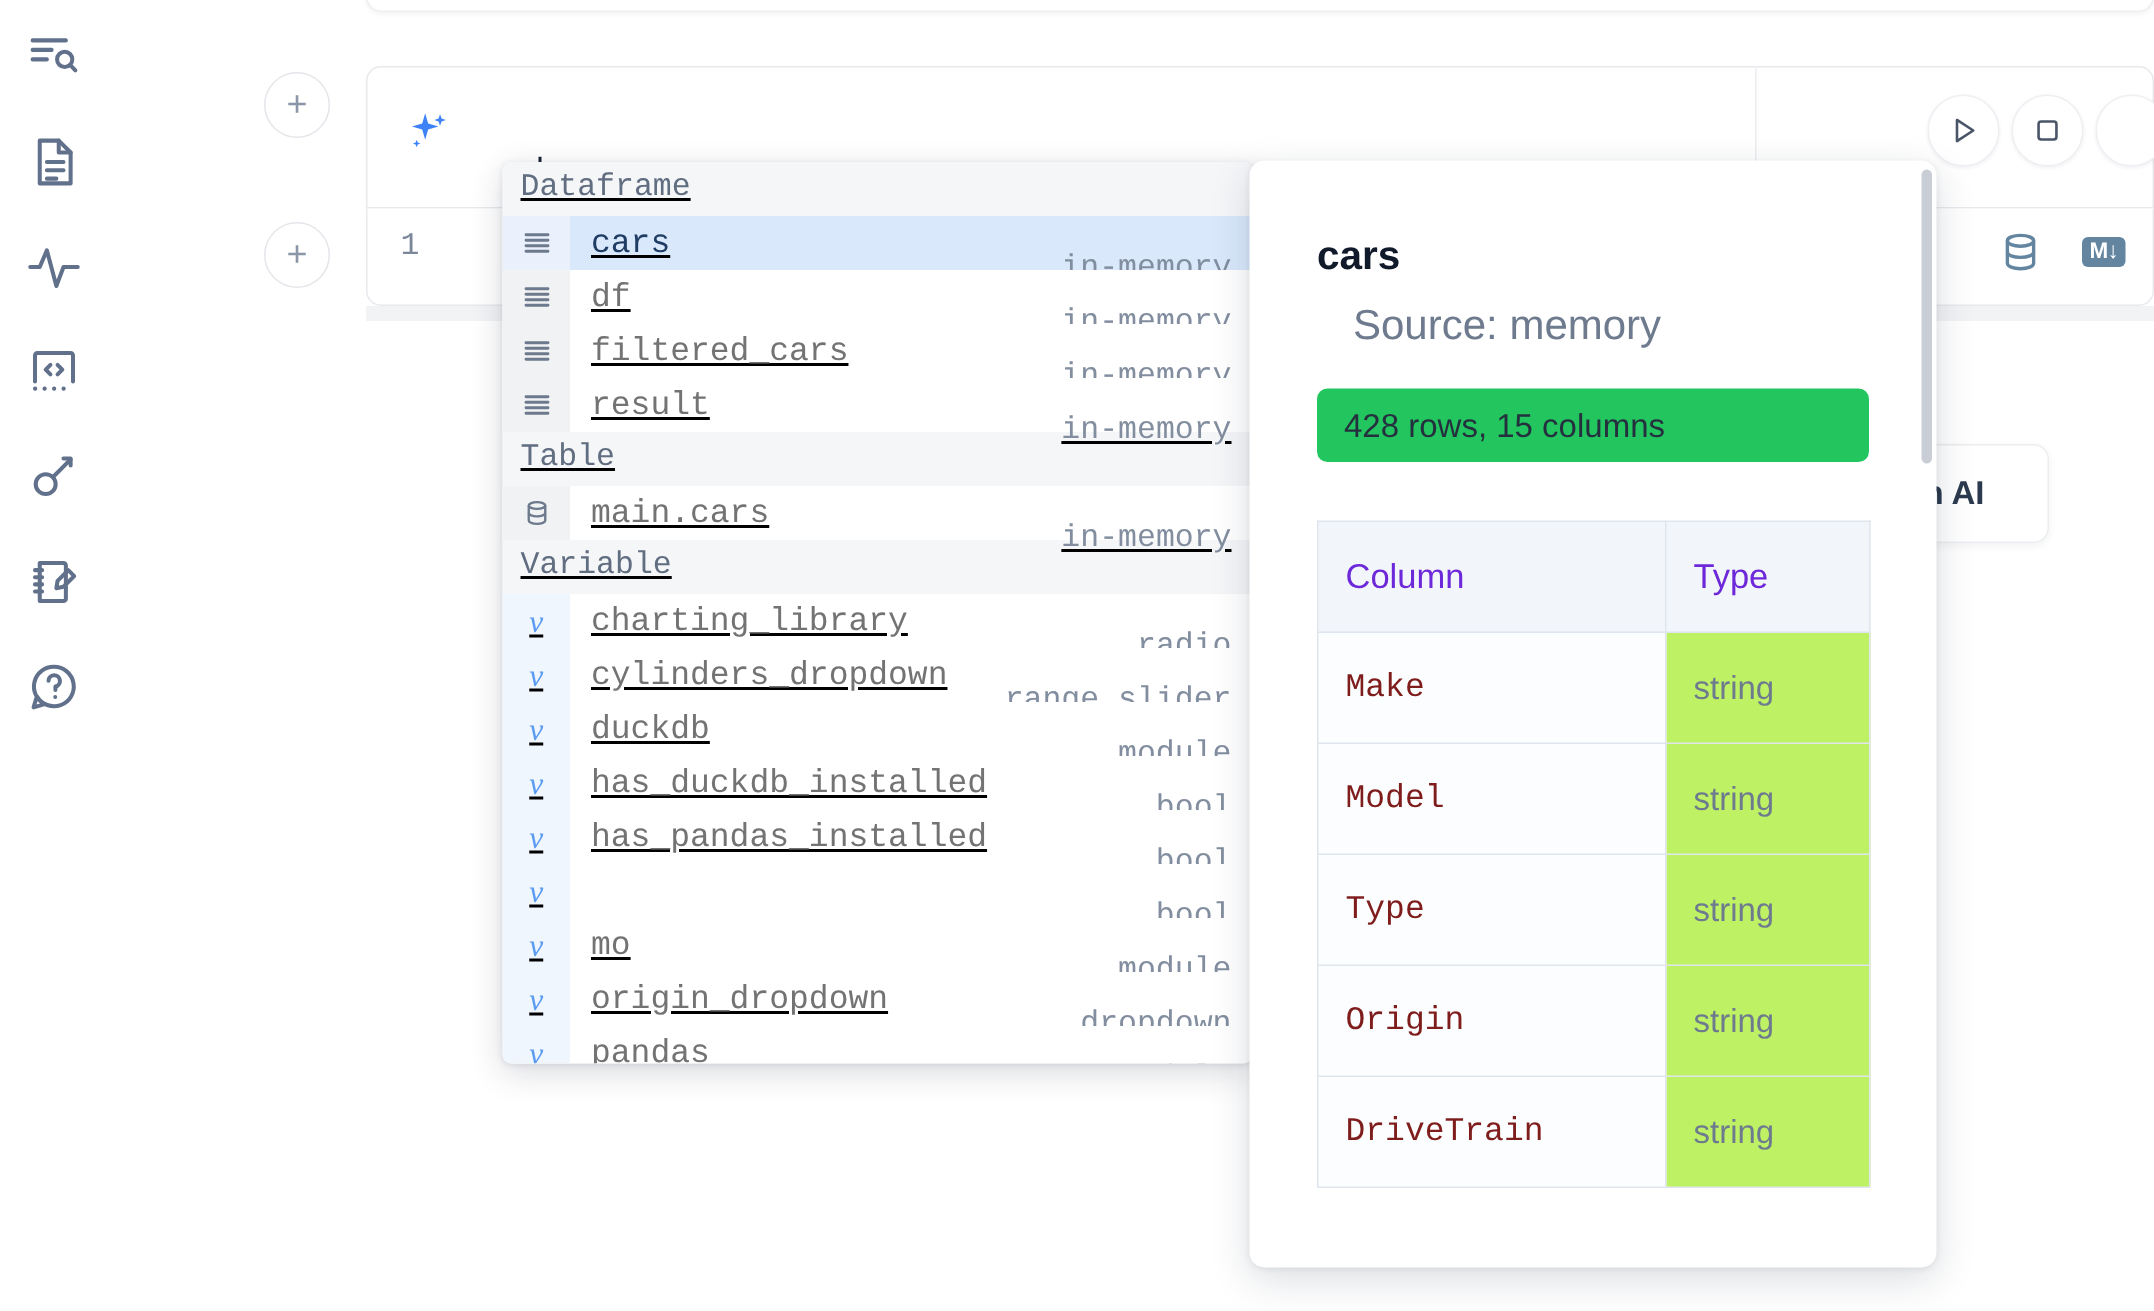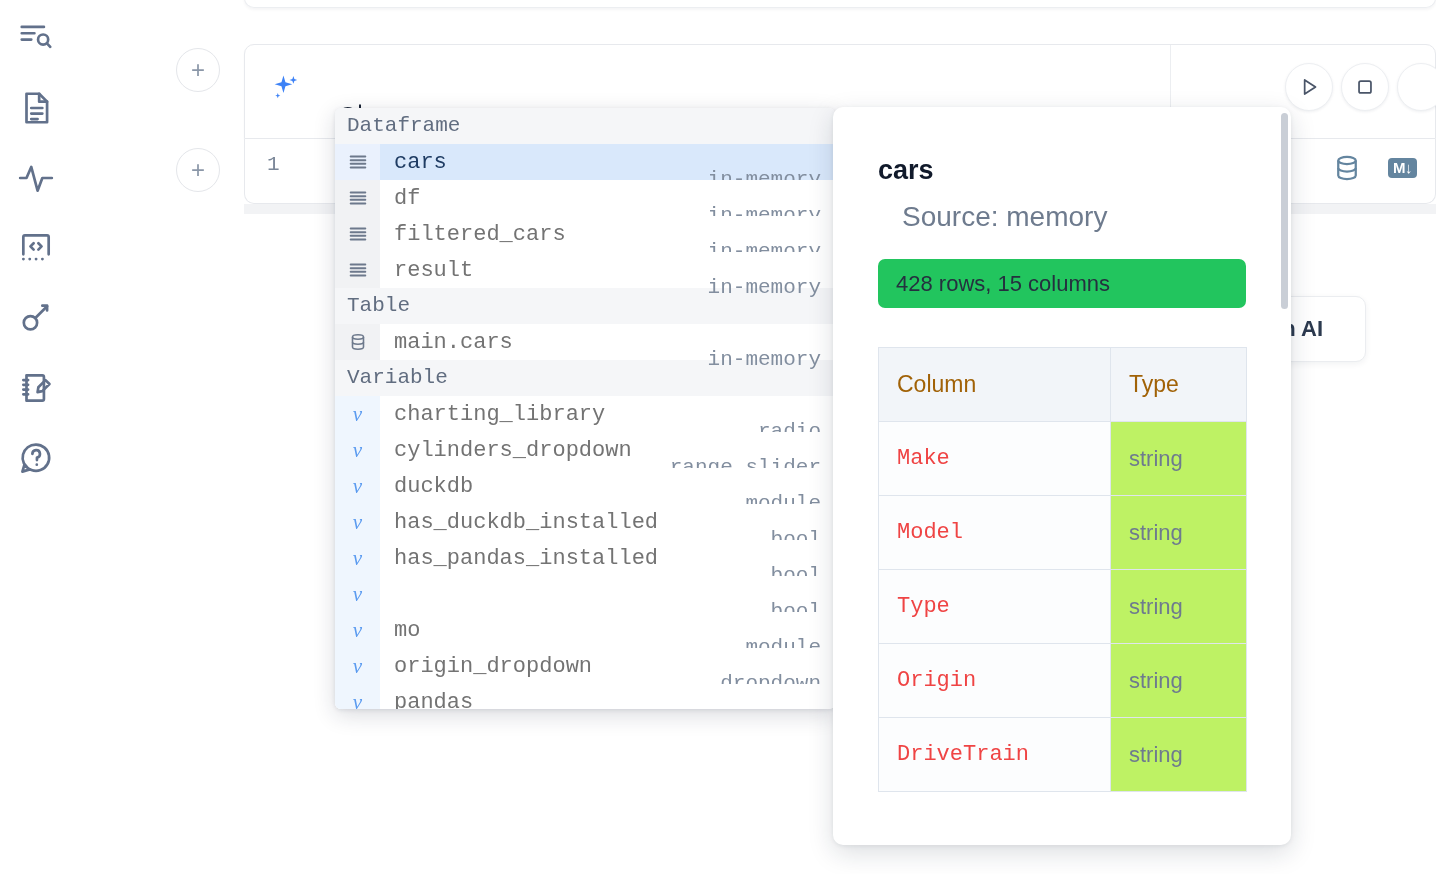--- a/index.html
+++ b/index.html
@@ -133,21 +133,21 @@
     background: #ffffff;
     border-radius: 6px;
     box-shadow: 0 6px 22px rgba(23,33,54,.16), 0 1px 4px rgba(23,33,54,.10);
     overflow: hidden;
     font-family: "Liberation Mono", monospace;
   }
   .ac-gutter {
     position: absolute; left: 0; top: 0; width: 45px; height: 601px;
     background: #f1f2f4;
   }
-  .ac-scroll { position: absolute; inset: 0; overflow: hidden; }
+  .ac-scroll { position: absolute; inset: 0; overflow: hidden; text-decoration: underline; }
   .ac-group-hdr {
     height: 36px; line-height: 36px;
     background: #f5f6f8;
     color: #616d80; font-size: 21px;
     padding-left: 12px;
     font-family: "Liberation Mono", monospace;
   }
   .ac-row {
     position: relative; height: 36px;
     display: flex; align-items: center;
@@ -199,26 +199,26 @@
   .pv-table {
     position: absolute; left: 45px; top: 240px; width: 368px;
     border-collapse: collapse; table-layout: fixed;
   }
   .pv-table th, .pv-table td {
     border: 1px solid #dfe5ed;
     text-align: left; padding: 0 0 0 18px; height: 74px;
   }
   .pv-table th {
     background: #f2f5f9; font-weight: normal;
-    font-size: 23px; color: #a16207;
+    font-size: 23px; color: #6d28d9;
   }
   .pv-table td.colname {
     background: #fcfdfe;
     font-family: "Liberation Mono", monospace;
-    font-size: 22px; color: #ef4444;
+    font-size: 22px; color: #7f1d1d;
   }
   .pv-table td.coltype {
     background: #bef264;
     font-size: 22px; color: #6e7b8e;
   }
   .pv-table col.c1 { width: 232px; }
   .pv-table col.c2 { width: 136px; }
   .pv-scrollbar {
     position: absolute; right: 3px; top: 6px; width: 7px; height: 196px;
     background: #c9ced6; border-radius: 4px;

